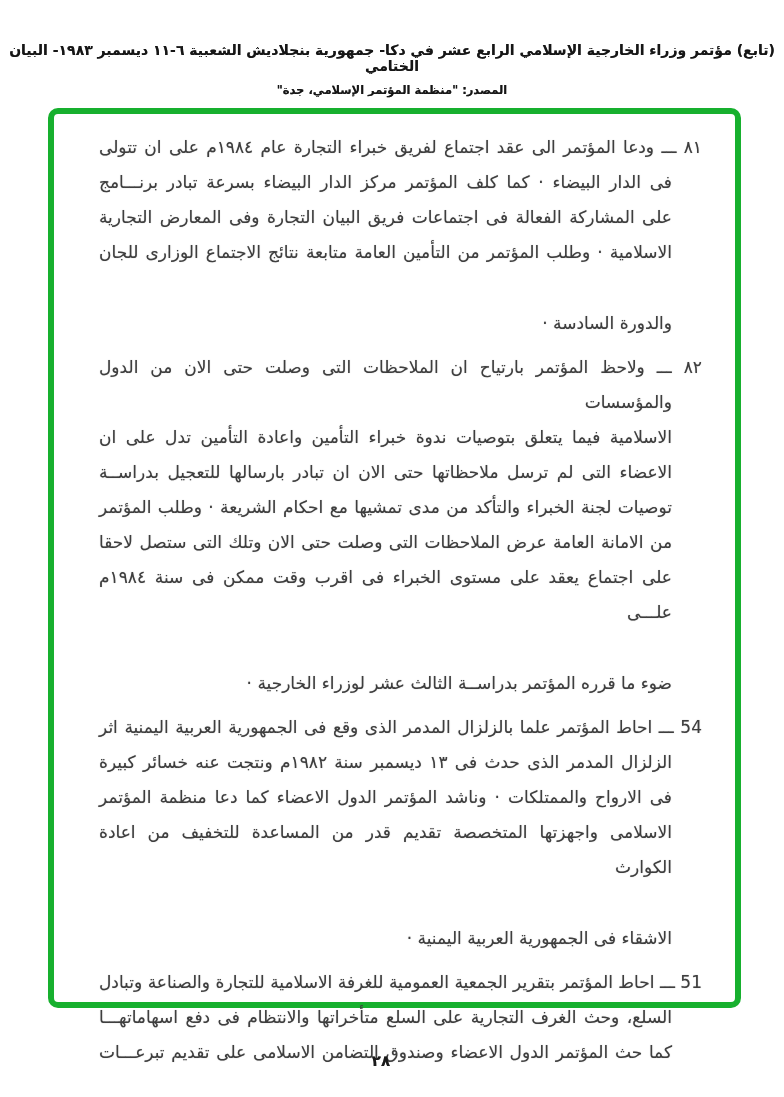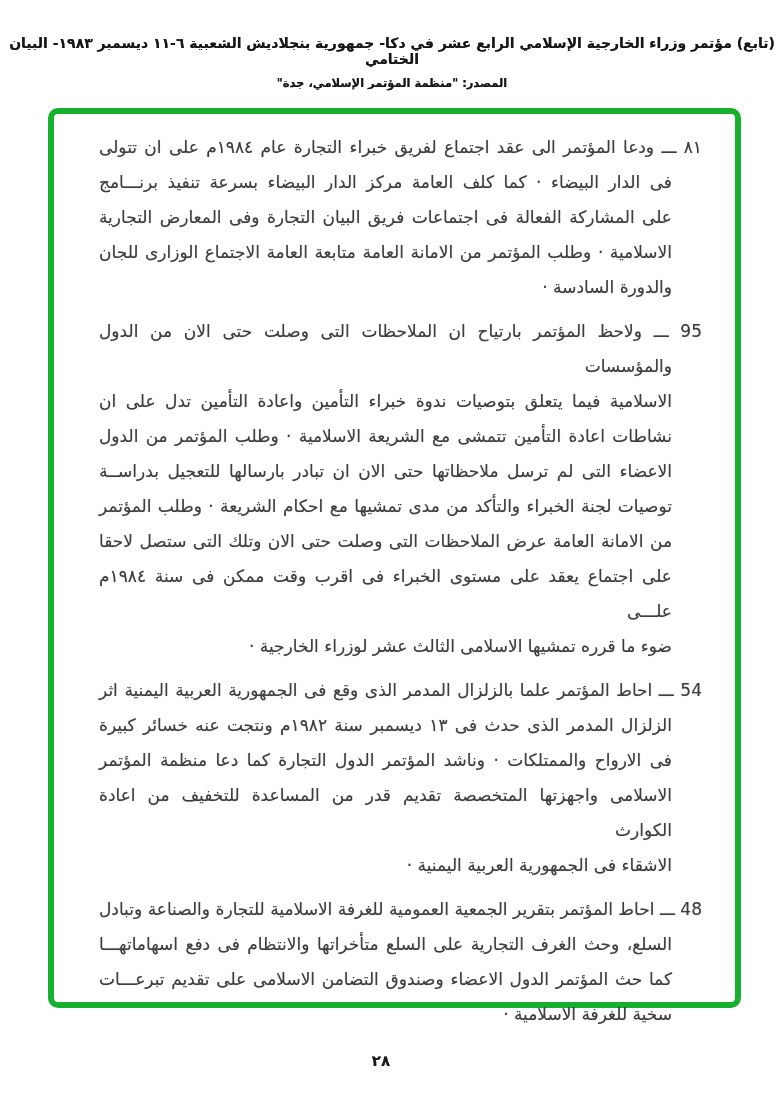--- a/index.html
+++ b/index.html
@@ -8,21 +8,21 @@
     width: 784px;
     height: 1097px;
     margin: 0 auto;
     background: #ffffff;
     direction: rtl;
     font-family: "DejaVu Sans", sans-serif;
     overflow: hidden;
   }
   .header {
     position: absolute;
-    top: 35px;
+    top: 42px;
     left: 0;
     width: 100%;
     text-align: center;
     font-weight: bold;
     color: var(--header-text, #161616);
   }
   .header-title {
     font-size: 14px;
     margin-bottom: 9px;
     text-shadow: 0 0 0.4px rgba(0,0,0,0.6);
@@ -49,21 +49,21 @@
   .plines { padding-right: 30px; }
   .line {
     font-size: 17px;
     line-height: 35px;
     color: var(--body-text, #3e3e3e);
     text-align: justify;
     text-align-last: justify;
     text-shadow: 0 0 0.9px rgba(80,80,80,0.55);
   }
   .line.first { text-indent: -30px; }
-  .line.plast { text-align-last: auto; }
+  .line.plast { text-align-last: auto; margin-top: 36px; }
   .pnum { letter-spacing: 1px; }
   .page-number {
     position: absolute;
     top: 1052px;
     left: 0;
     width: 100%;
     text-align: center;
     font-weight: bold;
     font-size: 15px;
     color: #1a1a1a;
@@ -79,53 +79,52 @@
   <div class="header">
     <div class="header-title">(تابع) مؤتمر وزراء الخارجية الإسلامي الرابع عشر في دكا- جمهورية بنجلاديش الشعبية ٦-١١ ديسمبر ١٩٨٣- البيان الختامي</div>
     <div class="header-source">المصدر: "منظمة المؤتمر الإسلامي، جدة"</div>
   </div>
 
   <div class="content-box">
     <div class="paragraphs" id="paragraphs">
   <div class="para">
     <div class="plines">
             <div class="line first"><span class="pnum">٨١ ـــ</span> ودعا المؤتمر الى عقد اجتماع لفريق خبراء التجارة عام ١٩٨٤م على ان تتولى</div>
-            <div class="line">فى الدار البيضاء · كما كلف العامة مركز الدار البيضاء بسرعة تنفيذ برنـــامج</div>
+            <div class="line">فى الدار البيضاء · كما كلف المؤتمر مركز الدار البيضاء بسرعة تبادر برنـــامج</div>
             <div class="line">على المشاركة الفعالة فى اجتماعات فريق البيان التجارة وفى المعارض التجارية</div>
-            <div class="line">الاسلامية · وطلب المؤتمر من الامانة العامة متابعة العامة الاجتماع الوزارى للجان</div>
+            <div class="line">الاسلامية · وطلب المؤتمر من التأمين العامة متابعة نتائج الاجتماع الوزارى للجان</div>
             <div class="line plast">والدورة السادسة ·</div>
           </div>
   </div>
 
   <div class="para">
     <div class="plines">
-            <div class="line first"><span class="pnum">95 ـــ</span> ولاحظ المؤتمر بارتياح ان الملاحظات التى وصلت حتى الان من الدول والمؤسسات</div>
+            <div class="line first"><span class="pnum">٨٢ ـــ</span> ولاحظ المؤتمر بارتياح ان الملاحظات التى وصلت حتى الان من الدول والمؤسسات</div>
             <div class="line">الاسلامية فيما يتعلق بتوصيات ندوة خبراء التأمين واعادة التأمين تدل على ان</div>
-            <div class="line">نشاطات اعادة التأمين تتمشى مع الشريعة الاسلامية · وطلب المؤتمر من الدول</div>
             <div class="line">الاعضاء التى لم ترسل ملاحظاتها حتى الان ان تبادر بارسالها للتعجيل بدراســة</div>
             <div class="line">توصيات لجنة الخبراء والتأكد من مدى تمشيها مع احكام الشريعة · وطلب المؤتمر</div>
             <div class="line">من الامانة العامة عرض الملاحظات التى وصلت حتى الان وتلك التى ستصل لاحقا</div>
             <div class="line">على اجتماع يعقد على مستوى الخبراء فى اقرب وقت ممكن فى سنة ١٩٨٤م علـــى</div>
-            <div class="line plast">ضوء ما قرره تمشيها الاسلامى الثالث عشر لوزراء الخارجية ·</div>
+            <div class="line plast">ضوء ما قرره المؤتمر بدراســة الثالث عشر لوزراء الخارجية ·</div>
           </div>
   </div>
 
   <div class="para">
     <div class="plines">
             <div class="line first"><span class="pnum">54 ـــ</span> احاط المؤتمر علما بالزلزال المدمر الذى وقع فى الجمهورية العربية اليمنية اثر</div>
             <div class="line">الزلزال المدمر الذى حدث فى ١٣ ديسمبر سنة ١٩٨٢م ونتجت عنه خسائر كبيرة</div>
-            <div class="line">فى الارواح والممتلكات · وناشد المؤتمر الدول التجارة كما دعا منظمة المؤتمر</div>
+            <div class="line">فى الارواح والممتلكات · وناشد المؤتمر الدول الاعضاء كما دعا منظمة المؤتمر</div>
             <div class="line">الاسلامى واجهزتها المتخصصة تقديم قدر من المساعدة للتخفيف من اعادة الكوارث</div>
             <div class="line plast">الاشقاء فى الجمهورية العربية اليمنية ·</div>
           </div>
   </div>
 
   <div class="para">
     <div class="plines">
-            <div class="line first"><span class="pnum">48 ـــ</span> احاط المؤتمر بتقرير الجمعية العمومية للغرفة الاسلامية للتجارة والصناعة وتبادل</div>
+            <div class="line first"><span class="pnum">51 ـــ</span> احاط المؤتمر بتقرير الجمعية العمومية للغرفة الاسلامية للتجارة والصناعة وتبادل</div>
             <div class="line">السلع، وحث الغرف التجارية على السلع متأخراتها والانتظام فى دفع اسهاماتهـــا</div>
             <div class="line">كما حث المؤتمر الدول الاعضاء وصندوق التضامن الاسلامى على تقديم تبرعـــات</div>
             <div class="line plast">سخية للغرفة الاسلامية ·</div>
           </div>
   </div>
 </div>
   </div>
 
   <div class="page-number">٢٨</div>
 

